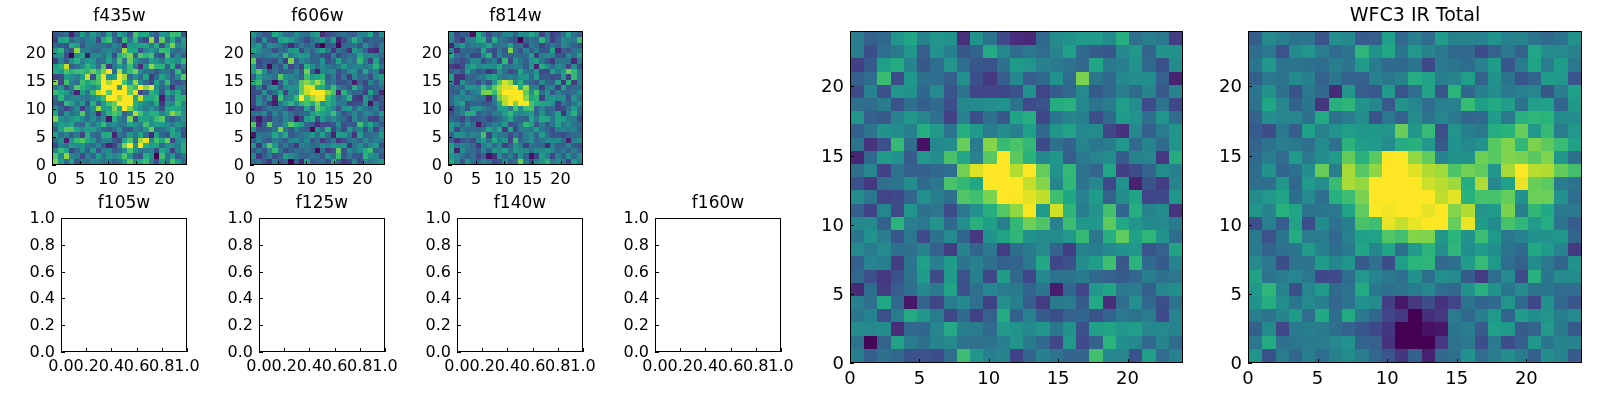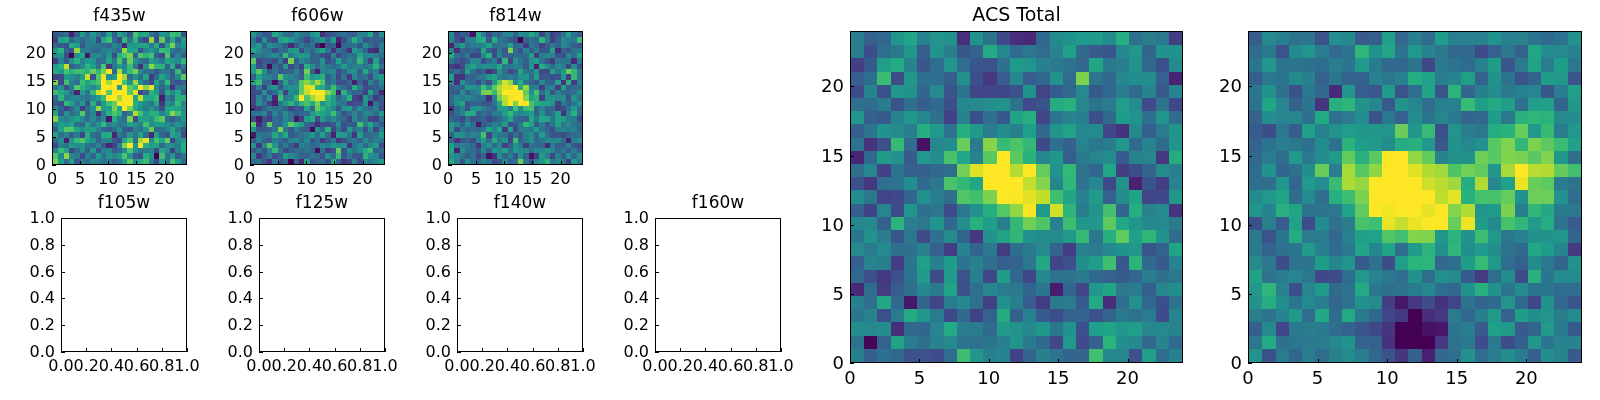--- a/index.html
+++ b/index.html
@@ -2156,21 +2156,20 @@
         <div class="tick y" style="left: 0px; top: 53.6px;"></div>
         <div class="ticklabel y" style="left: -46px; top: 45.6px; width: 40px;">0.6</div>
         <div class="tick y" style="left: 0px; top: 26.8px;"></div>
         <div class="ticklabel y" style="left: -46px; top: 18.8px; width: 40px;">0.8</div>
         <div class="tick y" style="left: 0px; top: 0px;"></div>
         <div class="ticklabel y" style="left: -46px; top: -8px; width: 40px;">1.0</div>
       </div>
   </div>
 
   <div class="panel big" style="left:850px; top:31px; width:333px; height:332px;">
-    <div class="panel-title" style="left:0; top:-26px; width:333px;">ACS Total</div>
     <div class="axes-frame" style="left:0; top:0; width:333px; height:332px;">
       <div class="heatmap">
           <i style="background: rgb(41, 125, 142);"></i>
           <i style="background: rgb(52, 98, 141);"></i>
           <i style="background: rgb(49, 104, 142);"></i>
           <i style="background: rgb(33, 149, 139);"></i>
           <i style="background: rgb(33, 165, 134);"></i>
           <i style="background: rgb(39, 130, 142);"></i>
           <i style="background: rgb(34, 148, 140);"></i>
           <i style="background: rgb(34, 147, 140);"></i>
@@ -2811,20 +2810,21 @@
         <div class="tick y" style="left: 0px; top: 193.667px;"></div>
         <div class="ticklabel y" style="left: -50px; top: 184.667px; width: 44px;">10</div>
         <div class="tick y" style="left: 0px; top: 124.5px;"></div>
         <div class="ticklabel y" style="left: -50px; top: 115.5px; width: 44px;">15</div>
         <div class="tick y" style="left: 0px; top: 55.3333px;"></div>
         <div class="ticklabel y" style="left: -50px; top: 46.3333px; width: 44px;">20</div>
       </div>
   </div>
 
   <div class="panel big" style="left:1248px; top:31px; width:334px; height:332px;">
+    <div class="panel-title" style="left:0; top:-26px; width:334px;">WFC3 IR Total</div>
     <div class="axes-frame" style="left:0; top:0; width:334px; height:332px;">
       <div class="heatmap">
           <i style="background: rgb(53, 94, 141);"></i>
           <i style="background: rgb(37, 137, 142);"></i>
           <i style="background: rgb(40, 128, 142);"></i>
           <i style="background: rgb(45, 115, 142);"></i>
           <i style="background: rgb(43, 118, 142);"></i>
           <i style="background: rgb(58, 84, 139);"></i>
           <i style="background: rgb(36, 141, 141);"></i>
           <i style="background: rgb(37, 136, 142);"></i>

